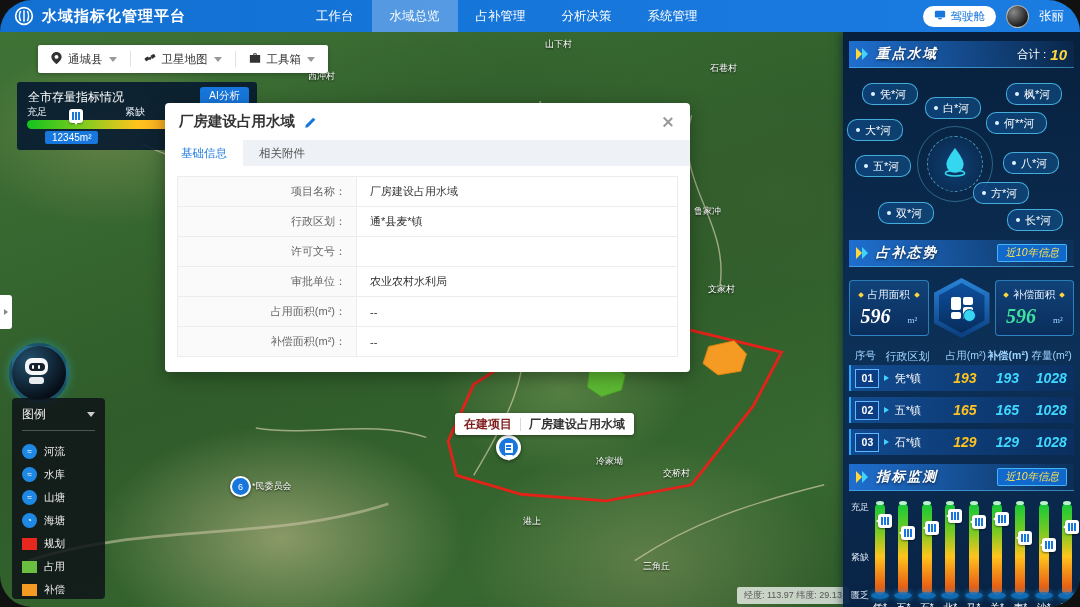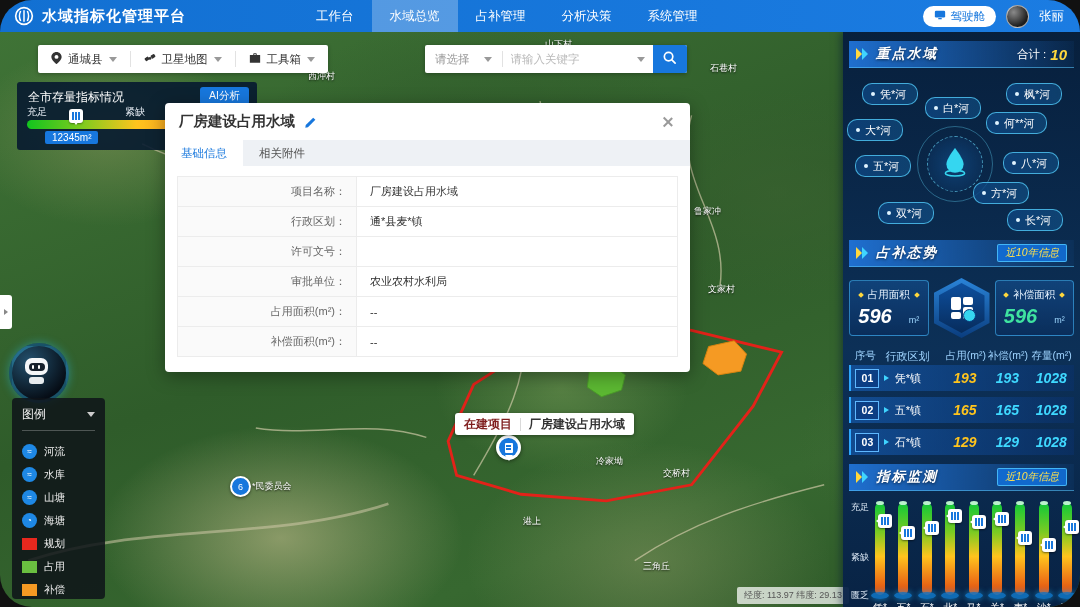--- a/index.html
+++ b/index.html
@@ -135,21 +135,21 @@
         border:1px solid rgba(85,210,255,.75);background:linear-gradient(90deg,rgba(14,68,126,.85),rgba(25,115,185,.35));
         font-size:11px;cursor:pointer;white-space:nowrap;}
   .pill-dot{width:4px;height:4px;border-radius:50%;background:#dff4ff;}
   .emblem{position:absolute;left:74px;top:53px;width:74px;height:74px;border-radius:50%;
           border:1px solid rgba(100,220,255,.35);display:flex;align-items:center;justify-content:center;}
   .emblem-inner{width:54px;height:54px;border-radius:50%;border:1px dashed rgba(110,225,255,.6);display:flex;align-items:center;justify-content:center;background:radial-gradient(circle,rgba(20,90,160,.5),rgba(10,40,80,.2));}
 
   .stats{display:flex;align-items:center;margin:10px 6px 0;gap:3px;}
   .stat-card{flex:1;height:54px;border:1px solid rgba(70,190,255,.55);border-radius:4px;
              background:linear-gradient(180deg,rgba(22,85,155,.55),rgba(10,45,95,.6));
-             display:flex;flex-direction:column;align-items:center;justify-content:center;gap:3px;}
+             display:flex;flex-direction:column;align-items:center;justify-content:center;gap:3px;font-family:Liberation Serif, serif;}
   .stat-label{font-size:10.5px;display:flex;align-items:center;gap:5px;color:#e8f4ff;}
   .dmd{width:4px;height:4px;background:#ffd83d;transform:rotate(45deg);}
   .stat-num-row{display:flex;align-items:baseline;gap:17px;}
   .stat-num{font-size:20px;font-weight:bold;font-style:italic;}
   .stat-num.occ{color:#fff;} .stat-num.comp{color:#3fe3a0;}
   .stat-unit{font-size:9px;color:#9fd8ff;}
   .hexwrap{width:60px;height:62px;display:flex;align-items:center;justify-content:center;flex:none;}
   .hex{width:56px;height:60px;clip-path:polygon(50% 0,100% 25%,100% 75%,50% 100%,0 75%,0 25%);
        background:linear-gradient(180deg,#2a84d8,#0a3d7e);display:flex;align-items:center;justify-content:center;}
   .hex-inner{width:46px;height:50px;clip-path:polygon(50% 0,100% 25%,100% 75%,50% 100%,0 75%,0 25%);
@@ -159,21 +159,21 @@
   .gi1{left:0;top:0;width:10px;height:13px;} .gi2{left:12px;top:0;width:10px;height:8px;}
   .gi3{left:0;top:15px;width:10px;height:7px;} .gi4{left:12px;top:10px;width:10px;height:12px;}
   .grid-dot{position:absolute;right:-3px;bottom:-3px;width:11px;height:11px;border-radius:50%;background:#35d6f0;border:1.5px solid #0a3d7e;}
 
   .btable{margin:8px 6px 0;}
   .bt-head{display:flex;font-size:10.5px;color:#9fd4ff;height:18px;align-items:center;}
   .bt-row{display:flex;align-items:center;height:26px;margin-bottom:6px;cursor:pointer;
           background:linear-gradient(90deg,rgba(22,95,185,.6),rgba(10,50,110,.5));border-left:2px solid #2ea8ff;}
   .c0{width:34px;display:flex;justify-content:center;}
   .c1{width:62px;display:flex;align-items:center;gap:3px;font-size:11px;}
-  .c2{width:44px;text-align:center;} .c3{width:44px;text-align:center;} .c4{width:47px;text-align:center;}
+  .c2{width:44px;text-align:center;} .c3{width:44px;text-align:center;font-weight:bold;} .c4{width:47px;text-align:center;}
   .bt-head .c1{padding-left:4px;}
   .no-box{width:22px;height:17px;border:1px solid #5fb8ff;background:rgba(10,60,130,.85);color:#fff;font-size:10.5px;font-weight:bold;
           display:flex;align-items:center;justify-content:center;}
   .row-arrow{width:0;height:0;border:3px solid transparent;border-left:5px solid #3fd4ff;}
   .v-occ{color:#ffc41d;font-weight:bold;font-size:14px;font-style:italic;}
   .v-comp{color:#3fd9ff;font-weight:bold;font-size:14px;font-style:italic;}
   .v-stock{color:#3fd9ff;font-weight:bold;font-size:14px;font-style:italic;}
 
   .chart{position:relative;margin:10px 4px 0 8px;height:122px;}
   .ylab{position:absolute;left:0;font-size:9px;color:#dce8f5;}
@@ -288,35 +288,20 @@
     <div class="wt-sep"></div>
     <div class="wt-seg">
       <span><svg width="12" height="11" viewBox="0 0 14 12">
             <path d="M5 2 V0.8 A0.8 0.8 0 0 1 5.8 0 H8.2 A0.8 0.8 0 0 1 9 0.8 V2 H13 V11 H1 V2 Z M6 2 H8 V1 H6 Z" fill="#333"></path>
           </svg></span>
       <span>工具箱</span>
         <span class="caret"></span>
     </div>
   </div>
 
-  <div class="searchbar">
-    <div class="sb-select">
-      <span>请选择</span>
-        <span class="caret"></span>
-    </div>
-    <div class="sb-sep"></div>
-    <input class="sb-input" placeholder="请输入关键字" style="">
-    <span class="caret" style="margin-right:8px"></span>
-    <button class="sb-btn">
-      <span><svg width="15" height="15" viewBox="0 0 16 16">
-            <circle cx="7" cy="7" r="4.5" fill="none" stroke="#fff" stroke-width="1.8"></circle>
-            <line x1="10.5" y1="10.5" x2="14" y2="14" stroke="#fff" stroke-width="1.8" stroke-linecap="round"></line>
-          </svg></span>
-    </button>
-  </div>
 
   <div class="stock">
     <div class="stock-title">全市存量指标情况</div>
     <div class="ai-btn">AI分析</div>
     <span class="scale-label" style="left:10px">充足</span>
     <span class="scale-label" style="left:108px">紧缺</span>
     <span class="scale-label" style="left:208px">匮乏</span>
     <div class="grad-bar"></div>
     <div class="flagmark"></div>
     <div class="stock-value">12345m²</div>

